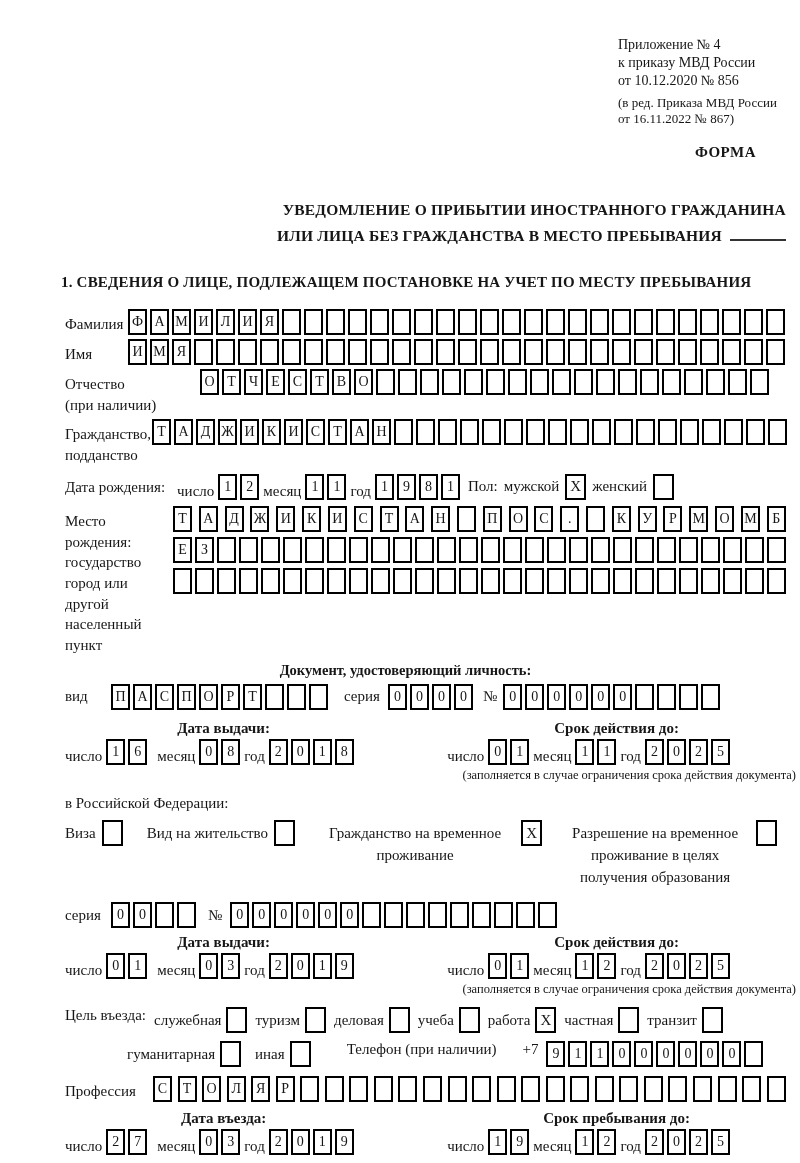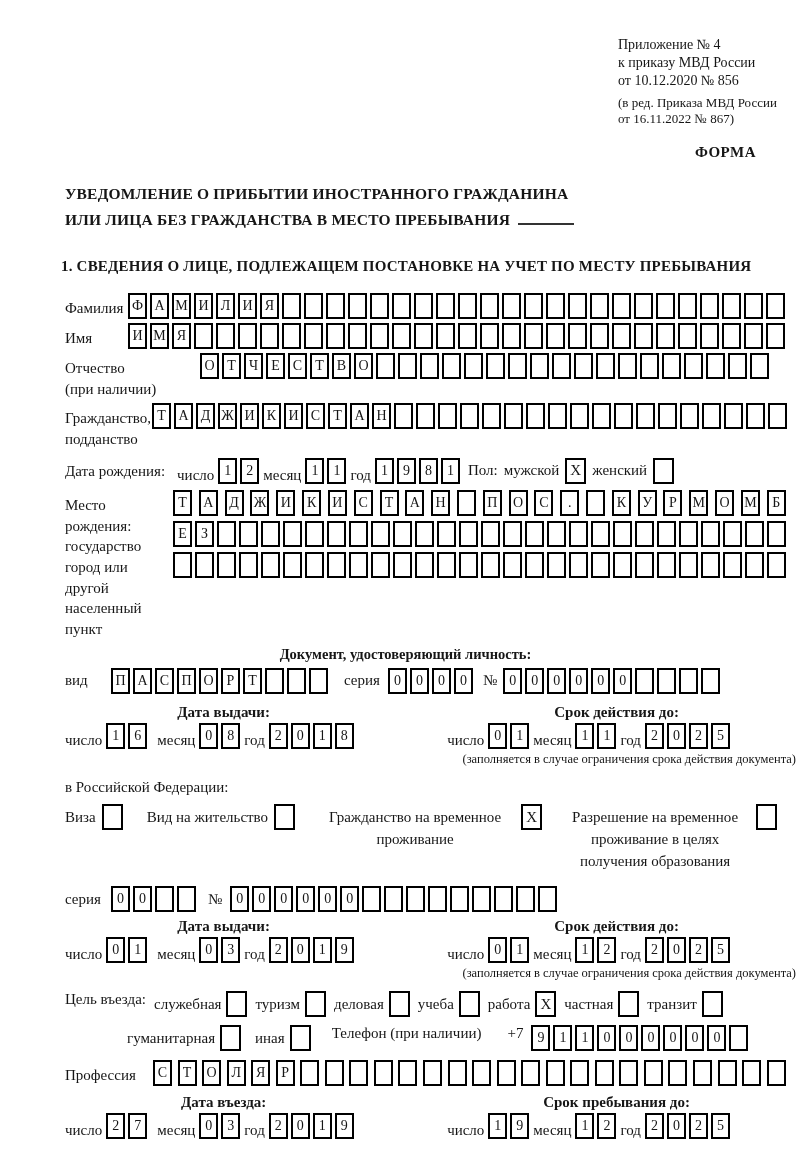--- a/index.html
+++ b/index.html
@@ -5,21 +5,21 @@
   html,body{margin:0;padding:0;background:#888;}
   .page{
     width:800px;height:1163px;background:#fff;color:#161616;
     font-family:"Liberation Serif","DejaVu Serif",serif;
     position:relative;box-sizing:border-box;
     padding:36px 14px 10px 65px;overflow:hidden;
   }
   .ref{margin-left:553px;font-size:14px;line-height:1.28;}
   .ref .small{font-size:13px;margin-top:5px;line-height:1.28;}
   .forma{font-weight:bold;font-size:15px;text-align:right;padding-right:30px;margin-top:16px;letter-spacing:.5px;}
-  .title{font-weight:bold;font-size:15.5px;text-align:left;margin-top:20px;line-height:1.65;letter-spacing:.2px;}
+  .title{font-weight:bold;font-size:15.5px;text-align:right;margin-top:36px;line-height:1.65;letter-spacing:.2px;}
   .blankline{display:inline-block;width:56px;border-bottom:2px solid #333;height:13px;margin-left:8px;}
   .sec-head{font-weight:bold;font-size:15px;margin:26px 0 18px -4px;letter-spacing:.2px;}
 
   .frow{display:flex;align-items:flex-start;margin-bottom:4px;}
   .lbl{font-size:15px;padding-top:5px;flex:none;line-height:1.38;}
   .cells{display:flex;gap:3px;flex:1;min-width:0;}
   .cells.fit{flex:none;}
   .cells.spread{justify-content:space-between;}
   .cellcol{flex:1;display:flex;flex-direction:column;gap:5px;}
   .cell{
@@ -564,21 +564,21 @@
 
   <div class="purpose-line" style="margin-top:8px">
     <span class="pair" style="margin-left:62px">
         <span>гуманитарная</span>
         <span class="chk"></span>
       </span>
     <span class="pair" style="margin-left:6px">
         <span>иная</span>
         <span class="chk"></span>
       </span>
-    <span style="margin-left:13px">Телефон (при наличии)</span>
+    <span style="margin-left:28px">Телефон (при наличии)</span>
     <span style="margin-left:18px">+7</span>
     <span class="cells fit">
         <span class="cell">9</span>
         <span class="cell">1</span>
         <span class="cell">1</span>
         <span class="cell">0</span>
         <span class="cell">0</span>
         <span class="cell">0</span>
         <span class="cell">0</span>
         <span class="cell">0</span>

